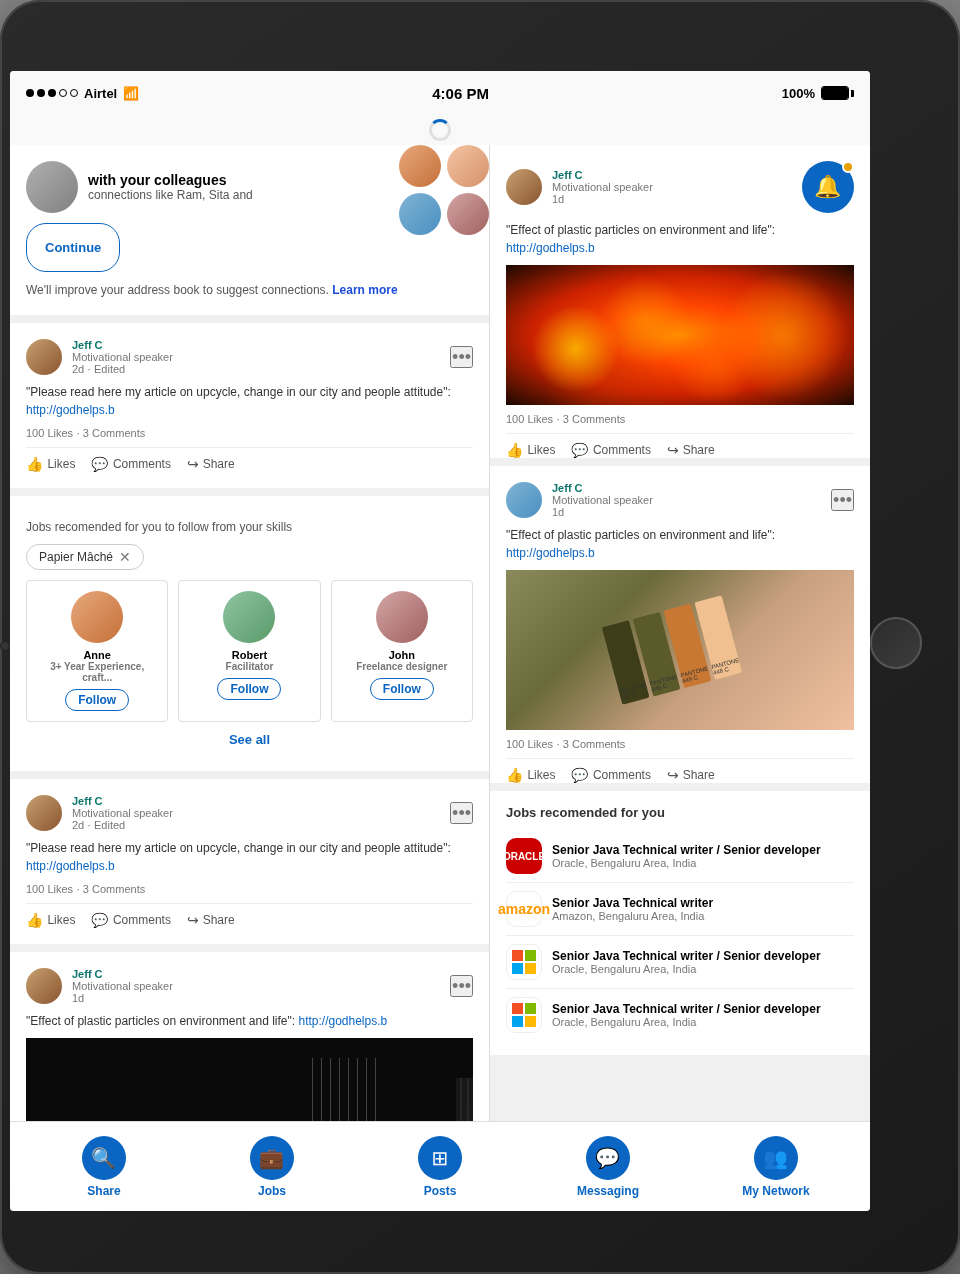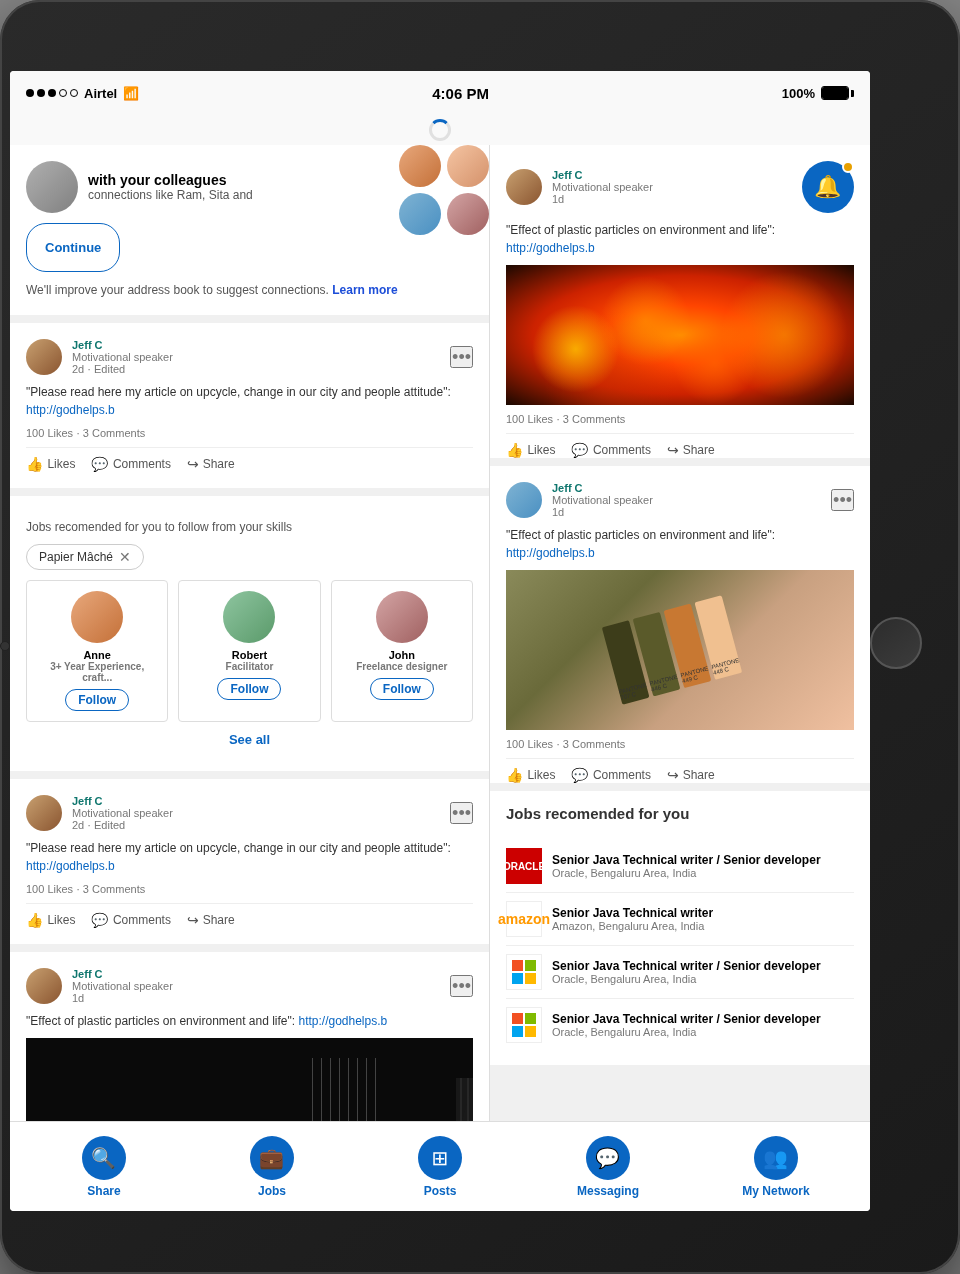--- a/index.html
+++ b/index.html
@@ -292,25 +292,25 @@
     .person-title { font-size: 10px; color: #777; margin-bottom: 6px; font-weight: bold; }
     .follow-btn {
       border: 1.5px solid #0a66c2; color: #0a66c2;
       background: transparent; padding: 3px 12px;
       border-radius: 20px; font-size: 12px; font-weight: 600; cursor: pointer;
     }
     .see-all { color: #0a66c2; font-size: 13px; font-weight: 600; text-align: center; margin-top: 10px; cursor: pointer; }
 
     
     .jobs-card { background: #fff; padding: 14px 16px; margin-bottom: 8px; }
-    .jobs-header { font-size: 15px; font-weight: 600; color: #333; margin-bottom: 18px; }
+    .jobs-header { font-size: 13px; font-weight: 600; color: #333; margin-bottom: 10px; }
     .job-item { display: flex; align-items: center; gap: 10px; padding: 8px 0; border-bottom: 1px solid #eee; }
     .job-item:last-child { border-bottom: none; }
     .company-logo {
-      width: 36px; height: 36px; border-radius: 0;
+      width: 36px; height: 36px; border-radius: 10px;
       display: flex; align-items: center; justify-content: center;
       font-size: 10px; font-weight: 700; flex-shrink: 0;
     }
     .oracle-logo { background: #cc0000; color: #fff; }
     .amazon-logo { background: #fff; border: 1px solid #eee; color: #ff9900; font-size: 14px; font-weight: 800; }
     .ms-logo { background: #fff; border: 1px solid #eee; }
     .ms-grid { display: grid; grid-template-columns: 1fr 1fr; gap: 2px; width: 24px; height: 24px; }
     .ms-sq { width: 11px; height: 11px; }
     .job-info h5 { font-size: 12px; font-weight: 600; color: #000; }
     .job-info p { font-size: 11px; color: #777; }

